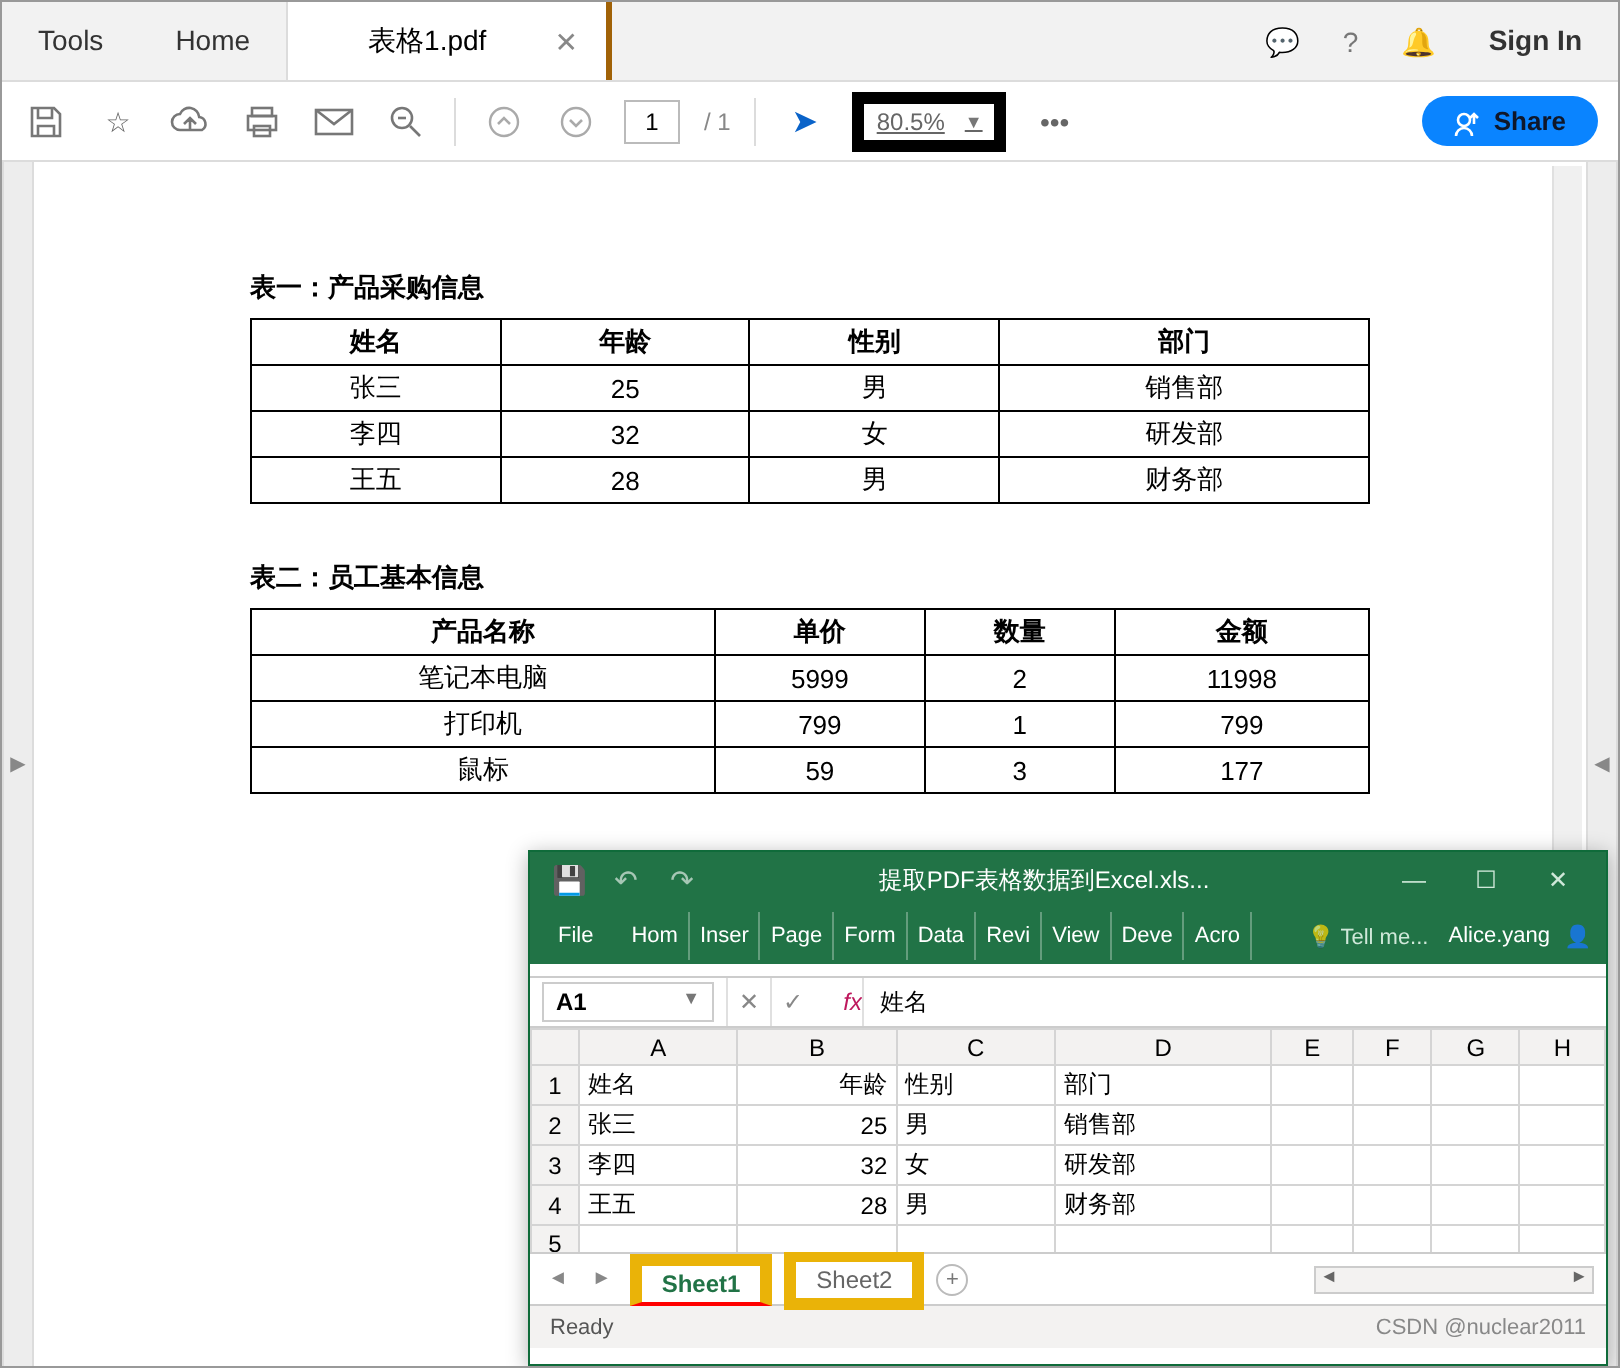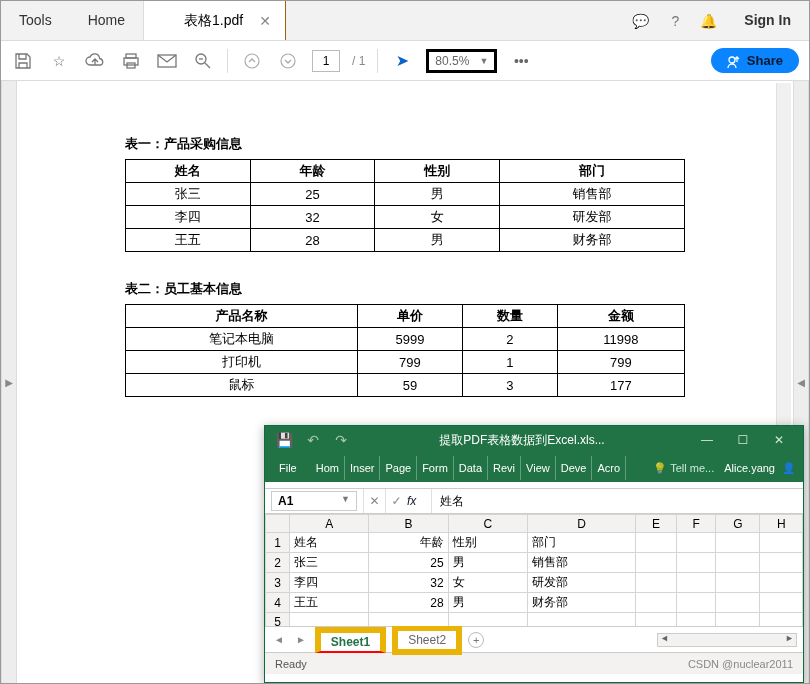--- a/index.html
+++ b/index.html
@@ -1,31 +1,31 @@
 <!DOCTYPE html>
 <html><head>
 <meta charset="utf-8">
 <style>
 * { margin: 0; padding: 0; box-sizing: border-box; font-family: Arial, "Microsoft YaHei", sans-serif; }
 body { width: 810px; height: 684px; background: #fff; border: 1px solid #999; overflow: hidden; position: relative; }
 
 
 .acro-tabbar { height: 40px; background: #f2f2f2; display: flex; align-items: stretch; border-bottom: 1px solid #dcdcdc; font-size: 14px; }
 .acro-tabbar .navlink { padding: 11px 18px; color: #333; cursor: pointer; }
-.acro-tabbar .doc-tab { background: #fff; border-right: 1px solid #a16207; border-left: 1px solid #dcdcdc; display: flex; align-items: center; padding: 0 14px 0 40px; gap: 16px; }
+.acro-tabbar .doc-tab { background: #fff; border-right: 3px solid #a16207; border-left: 1px solid #dcdcdc; display: flex; align-items: center; padding: 0 14px 0 40px; gap: 34px; }
 .acro-tabbar .doc-tab .x { color: #888; font-size: 14px; }
 .acro-tabbar .spacer { flex: 1; }
 .acro-tabbar .ricon { width: 34px; display: flex; align-items: center; justify-content: center; color: #777; }
 .acro-tabbar .signin { padding: 11px 18px; font-weight: bold; color: #333; }
 
 .acro-toolbar { height: 40px; border-bottom: 1px solid #dcdcdc; display: flex; align-items: center; padding: 0 10px; gap: 12px; color: #666; font-size: 14px; }
 .acro-toolbar .ticon { width: 24px; height: 24px; display: flex; align-items: center; justify-content: center; cursor: pointer; }
 .acro-toolbar .sep { width: 1px; height: 24px; background: #dcdcdc; }
 .acro-toolbar input.page { width: 28px; height: 22px; border: 1px solid #bbb; text-align: center; font-size: 12px; }
-.acro-toolbar .zoom { border: 3px solid #000000; padding: 2px 6px; font-size: 12px; display: flex; align-items: center; gap: 10px; }
+.acro-toolbar .zoom { border: 6px solid #000000; padding: 2px 6px; font-size: 12px; display: flex; align-items: center; gap: 10px; text-decoration: underline; }
 .acro-toolbar .share { margin-left: auto; background: #0a84ff; color: #0f172a; border-radius: 14px; padding: 5px 16px; font-weight: bold; display: flex; align-items: center; gap: 6px; font-size: 13px; }
 
 .acro-body { position: absolute; top: 80px; left: 0; right: 0; bottom: 0; display: flex; }
 .leftgutter, .rightgutter { width: 16px; background: #ededed; border-left: 1px solid #dcdcdc; border-right: 1px solid #dcdcdc; display: flex; align-items: center; justify-content: center; color: #888; font-size: 10px; }
 .page-area { flex:1; background: #fff; position: relative; padding: 40px 0 0 0; }
 .page-area::after { content:""; position:absolute; top:2px; right:2px; bottom:2px; width:14px; background:#f0f0f0; border-left:1px solid #e0e0e0;}
 .page-area .scrollthumb{ position:absolute; top:4px; right:4px; width:10px; height:16px; background:#c7c7c7;}
 
 .page-content { width: 560px; margin: 0 auto; font-size: 13px; color: #000; }
 .page-content h4 { font-size: 13px; font-weight: bold; margin: 14px 0 6px; }
@@ -43,21 +43,21 @@
 .excel-ribbon .rtab { padding: 6px 5px; border-right: 1px solid rgba(255,255,255,0.3);}
 .excel-ribbon .rtab.file { padding: 6px 10px; border-right: none; margin-right: 4px;}
 .excel-ribbon .spacer{flex:1;}
 .excel-ribbon .tell{ color:#cfe8d9; padding:0 6px;}
 .excel-ribbon .user{ color:#fff; padding:0 4px;}
 .excel-ribbon .ushare{ width:20px; text-align:center;}
 
 .excel-fx { height: 26px; border-bottom: 1px solid #ccc; display: flex; align-items: center; background: #fff; border-top:1px solid #ccc; margin-top:6px;}
 .excel-fx .namebox { width: 86px; border: 1px solid #ccc; margin: 0 6px; padding: 2px 6px; display: flex; justify-content: space-between; background:#fff;font-weight:bold;}
 .excel-fx .fxbtn { width: 22px; text-align: center; color: #888; border-left:1px solid #e0e0e0; height:100%; line-height:24px;}
-.excel-fx .fxlabel { width: 24px; text-align: left; font-style: italic; color: #0f172a; }
+.excel-fx .fxlabel { width: 24px; text-align: right; font-style: italic; color: #be185d; }
 .excel-fx .fxval { flex:1; padding-left: 8px; border-left:1px solid #e0e0e0; height:100%; line-height:24px;}
 
 .excel-grid { position: relative; height: 112px; overflow: hidden; }
 .excel-grid table { border-collapse: collapse; width: 100%; }
 .excel-grid th, .excel-grid td { border: 1px solid #d4d4d4; font-size: 12px; padding: 1px 4px; height: 18px; background:#fff; text-align:left;}
 .excel-grid th { background: #f3f2f1; text-align: center; font-weight: normal; }
 .excel-grid .rowhdr { background: #f3f2f1; text-align: center; width: 24px; }
 .excel-grid td.num { text-align: right; }
 
 .excel-sheetbar { height: 26px; border-top: 1px solid #ccc; display: flex; align-items: center; background: #fff; padding: 0 6px; gap: 6px; }

